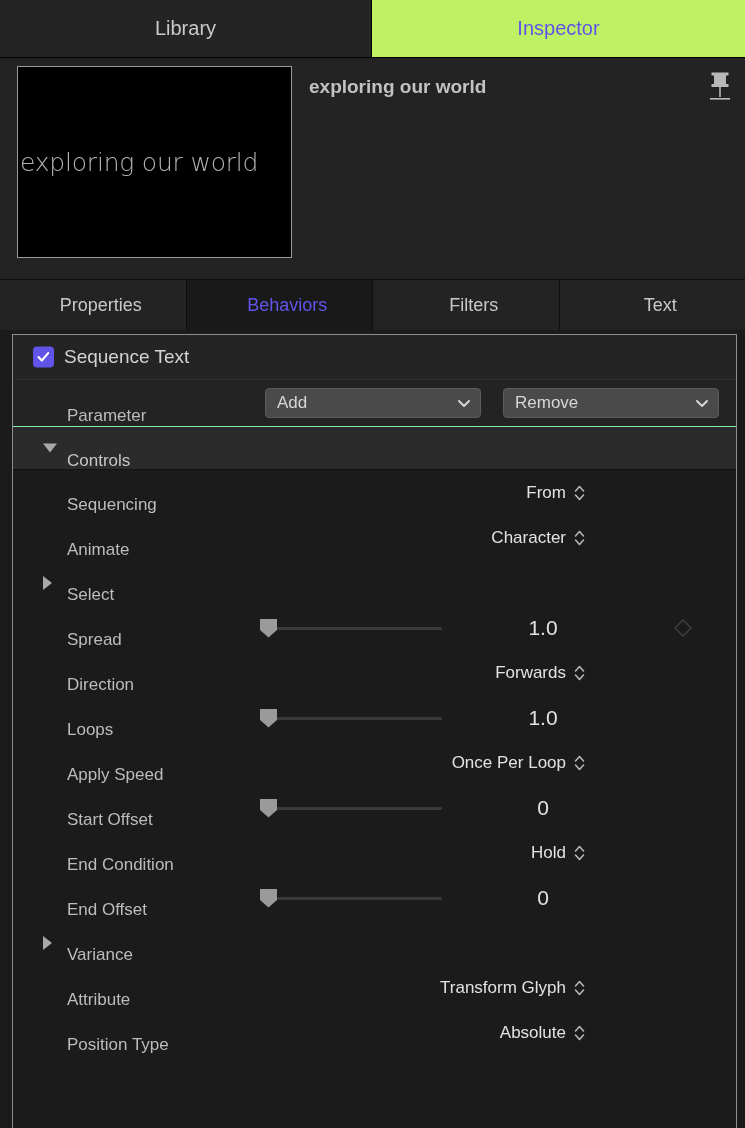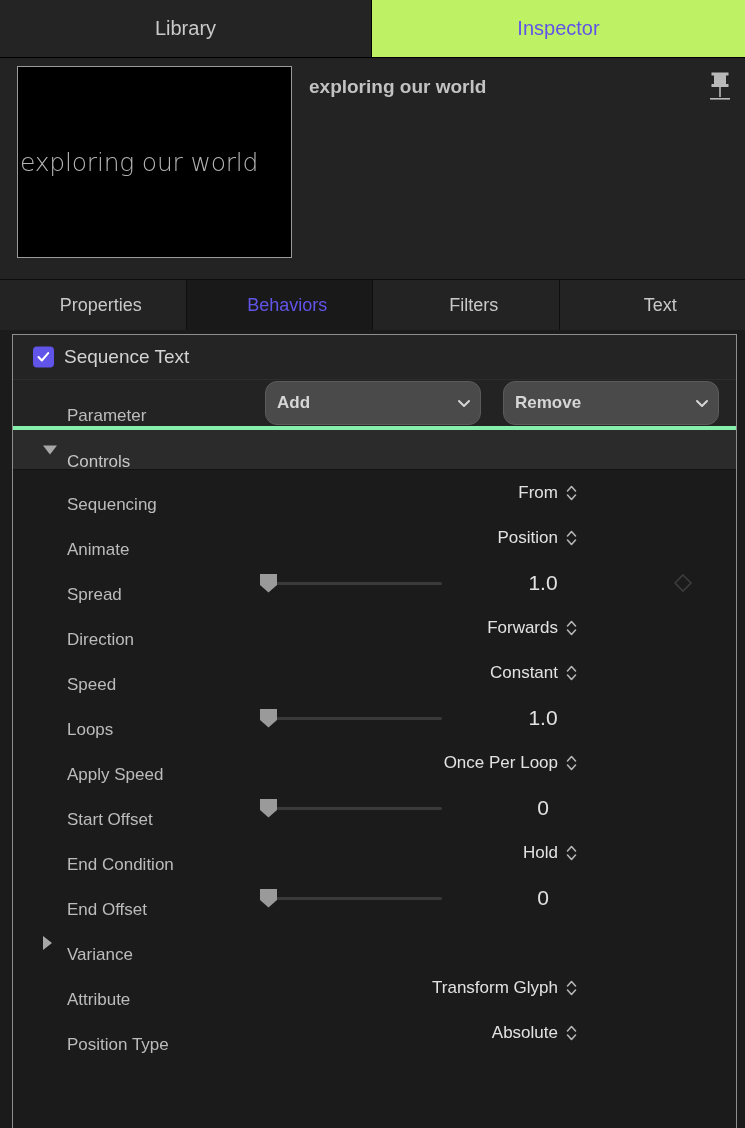--- a/index.html
+++ b/index.html
@@ -102,21 +102,21 @@
   .row {
     position: relative;
     height: 45px;
     background: #1b1b1b;
     display: flex;
     align-items: center;
   }
   .row.header-row {
     background: #2b2b2b;
     height: 44px;
-    border-top: 4px solid #86efac;
+    border-top: 1px solid #86efac;
     border-bottom: 1px solid #131313;
   }
   .row.title-row {
     background: #242424;
     height: 44px;
   }
   .row.param-row {
     background: #232323;
     height: 47px;
     border-top: 1px solid #2d2d2d;
@@ -166,42 +166,41 @@
     position: absolute;
     left: 51px;
     font-size: 19px;
     color: #d3d3d3;
     white-space: nowrap;
   }
 
   
   .popbtn {
     position: absolute;
-    height: 44px;
+    height: 30px;
     background: #4a4a4a;
     border: 1px solid #5b5b5b;
-    border-radius: 12px;
+    border-radius: 4px;
     display: flex; align-items: center;
     padding: 0 8px 0 11px;
-    font-weight: bold;
   }
   .popbtn .txt {
     flex: 1;
     font-size: 17px;
     color: #d6d6d6;
     white-space: nowrap;
   }
   .popbtn .chev { width: 16px; height: 16px; }
   .popbtn.add { left: 252px; width: 216px; }
   .popbtn.remove { left: 490px; width: 216px; align-items: center; }
 
   
   .valmenu {
     position: absolute;
-    right: 158px;
+    right: 150px;
     display: flex; align-items: center; gap: 7px;
   }
   .valmenu .v {
     font-size: 17px;
     color: #e2e2e2;
     white-space: nowrap;
   }
   .stepper { width: 13px; height: 20px; }
 
   
@@ -313,28 +312,32 @@
       <svg class="stepper" viewBox="0 0 13 20">
         <path d="M2.5 8 L6.5 3.5 L10.5 8" stroke="#b5b5b5" stroke-width="1.6" fill="none" stroke-linecap="round" stroke-linejoin="round"></path>
         <path d="M2.5 12 L6.5 16.5 L10.5 12" stroke="#b5b5b5" stroke-width="1.6" fill="none" stroke-linecap="round" stroke-linejoin="round"></path>
       </svg>
     </div>
   </div>
 
   <div class="row">
     <div class="label">Animate</div>
     <div class="valmenu">
-      <span class="v">Position</span>
-      <svg class="stepper" viewBox="0 0 13 20">
-        <path d="M2.5 8 L6.5 3.5 L10.5 8" stroke="#b5b5b5" stroke-width="1.6" fill="none" stroke-linecap="round" stroke-linejoin="round"></path>
-        <path d="M2.5 12 L6.5 16.5 L10.5 12" stroke="#b5b5b5" stroke-width="1.6" fill="none" stroke-linecap="round" stroke-linejoin="round"></path>
-      </svg>
-    </div>
-  </div>
-
+      <span class="v">Character</span>
+      <svg class="stepper" viewBox="0 0 13 20">
+        <path d="M2.5 8 L6.5 3.5 L10.5 8" stroke="#b5b5b5" stroke-width="1.6" fill="none" stroke-linecap="round" stroke-linejoin="round"></path>
+        <path d="M2.5 12 L6.5 16.5 L10.5 12" stroke="#b5b5b5" stroke-width="1.6" fill="none" stroke-linecap="round" stroke-linejoin="round"></path>
+      </svg>
+    </div>
+  </div>
+
+  <div class="row">
+    <div class="tri tri-right"></div>
+    <div class="label">Select</div>
+  </div>
 
   <div class="row">
     <div class="label">Spread</div>
     <div class="slider">
       <div class="track"></div>
       <div class="handle" style="clip-path: polygon(0 0, 100% 0, 100% 60%, 50% 100%, 0 60%);"></div>
     </div>
     <div class="numval">1.0</div>
     <div class="kf">
       <svg width="20" height="20" viewBox="0 0 20 20">
@@ -347,30 +350,20 @@
     <div class="label">Direction</div>
     <div class="valmenu">
       <span class="v">Forwards</span>
       <svg class="stepper" viewBox="0 0 13 20">
         <path d="M2.5 8 L6.5 3.5 L10.5 8" stroke="#b5b5b5" stroke-width="1.6" fill="none" stroke-linecap="round" stroke-linejoin="round"></path>
         <path d="M2.5 12 L6.5 16.5 L10.5 12" stroke="#b5b5b5" stroke-width="1.6" fill="none" stroke-linecap="round" stroke-linejoin="round"></path>
       </svg>
     </div>
   </div>
 
-  <div class="row">
-    <div class="label">Speed</div>
-    <div class="valmenu">
-      <span class="v">Constant</span>
-      <svg class="stepper" viewBox="0 0 13 20">
-        <path d="M2.5 8 L6.5 3.5 L10.5 8" stroke="#b5b5b5" stroke-width="1.6" fill="none" stroke-linecap="round" stroke-linejoin="round"></path>
-        <path d="M2.5 12 L6.5 16.5 L10.5 12" stroke="#b5b5b5" stroke-width="1.6" fill="none" stroke-linecap="round" stroke-linejoin="round"></path>
-      </svg>
-    </div>
-  </div>
 
   <div class="row">
     <div class="label">Loops</div>
     <div class="slider">
       <div class="track"></div>
       <div class="handle" style="clip-path: polygon(0 0, 100% 0, 100% 60%, 50% 100%, 0 60%);"></div>
     </div>
     <div class="numval">1.0</div>
   </div>
 

